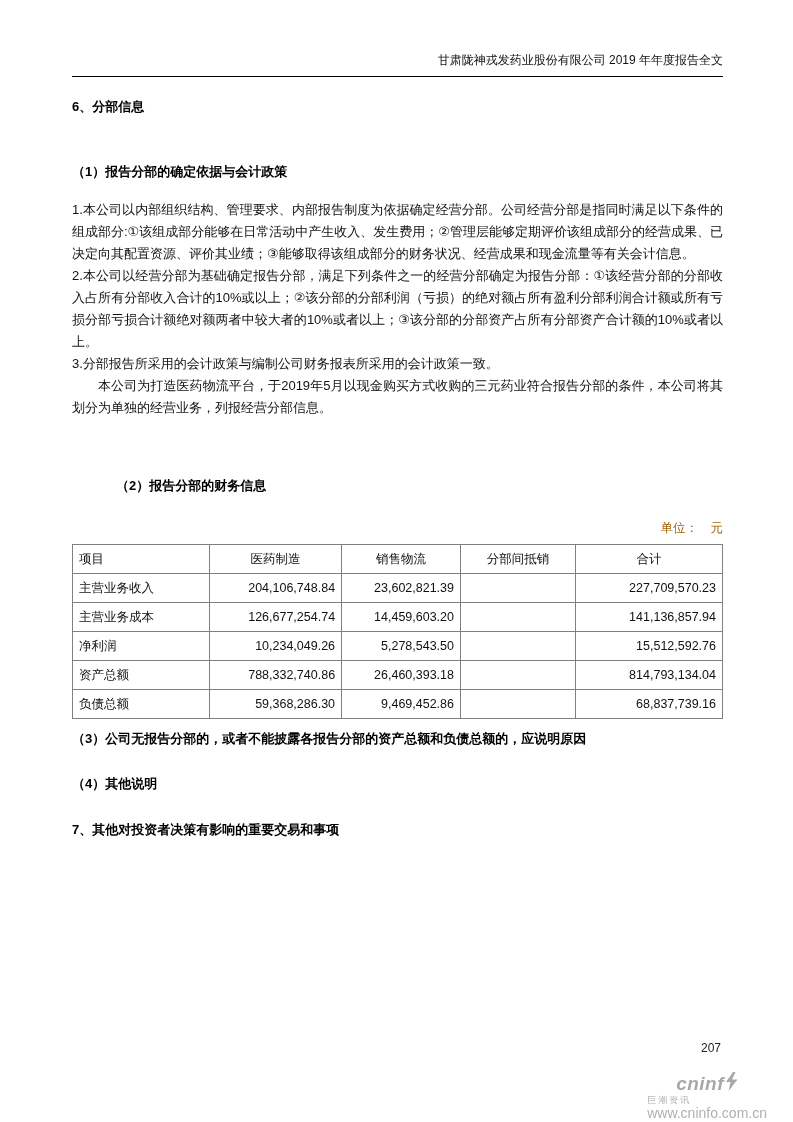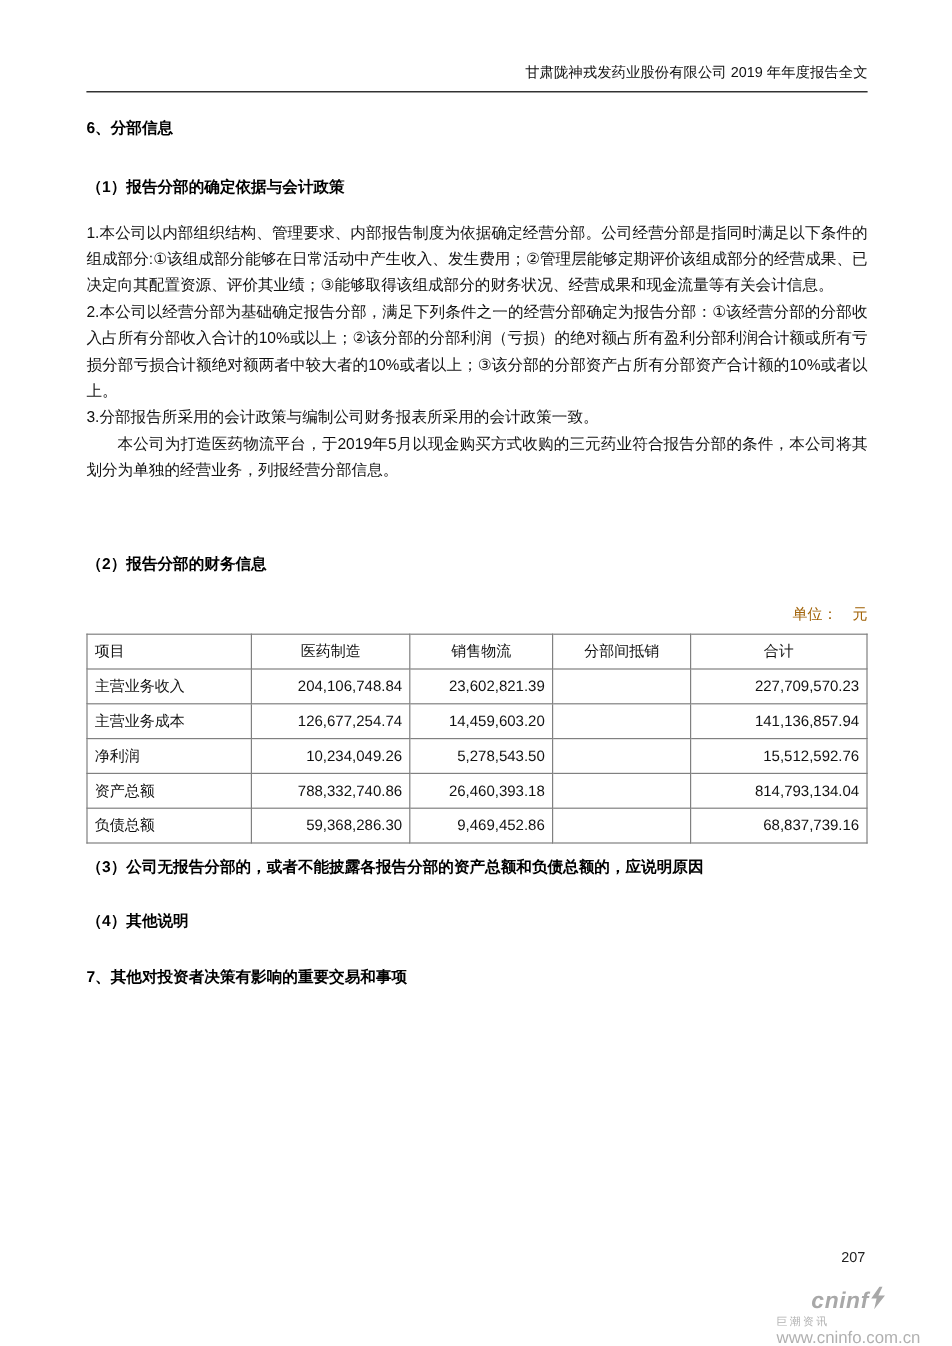--- a/index.html
+++ b/index.html
@@ -24,26 +24,26 @@
   }
 
   
   .content {
     position: absolute; left: 72px; right: 70px; top: 90px;
     font-size: 13px;
     line-height: 22px;
   }
   .h-bold { font-weight: bold; font-size: 13px; color: #000; }
   .sec-title { margin-top: 6px; }
-  .sub-title { margin-top: 27px; }
+  .sub-title { margin-top: 43px; }
   .para { text-align: justify; color: #111; }
   .para-first { margin-top: 16px; }
   .para-indent { text-indent: 2em; }
 
-  .sub2-title { margin-top: 56px; }
+  .sub2-title { margin-top: 56px; margin-left: 44px; }
   .unit-line { text-align: right; font-size: 12.5px; margin-top: 20px; margin-bottom: 5px; color: #a16207; }
 
   
   table.fin-table {
     width: 100%;
     border-collapse: collapse;
     table-layout: fixed;
     font-size: 12.5px;
   }
   table.fin-table th, table.fin-table td {

